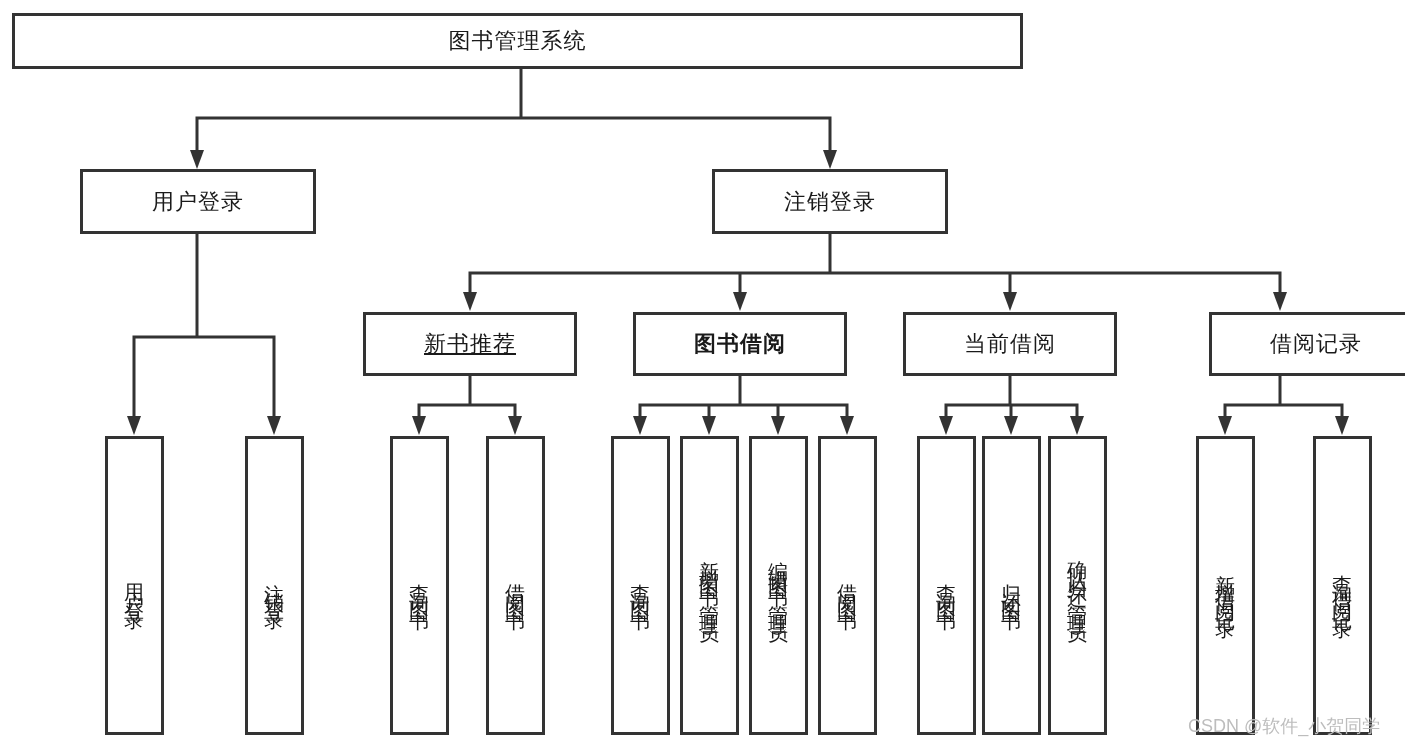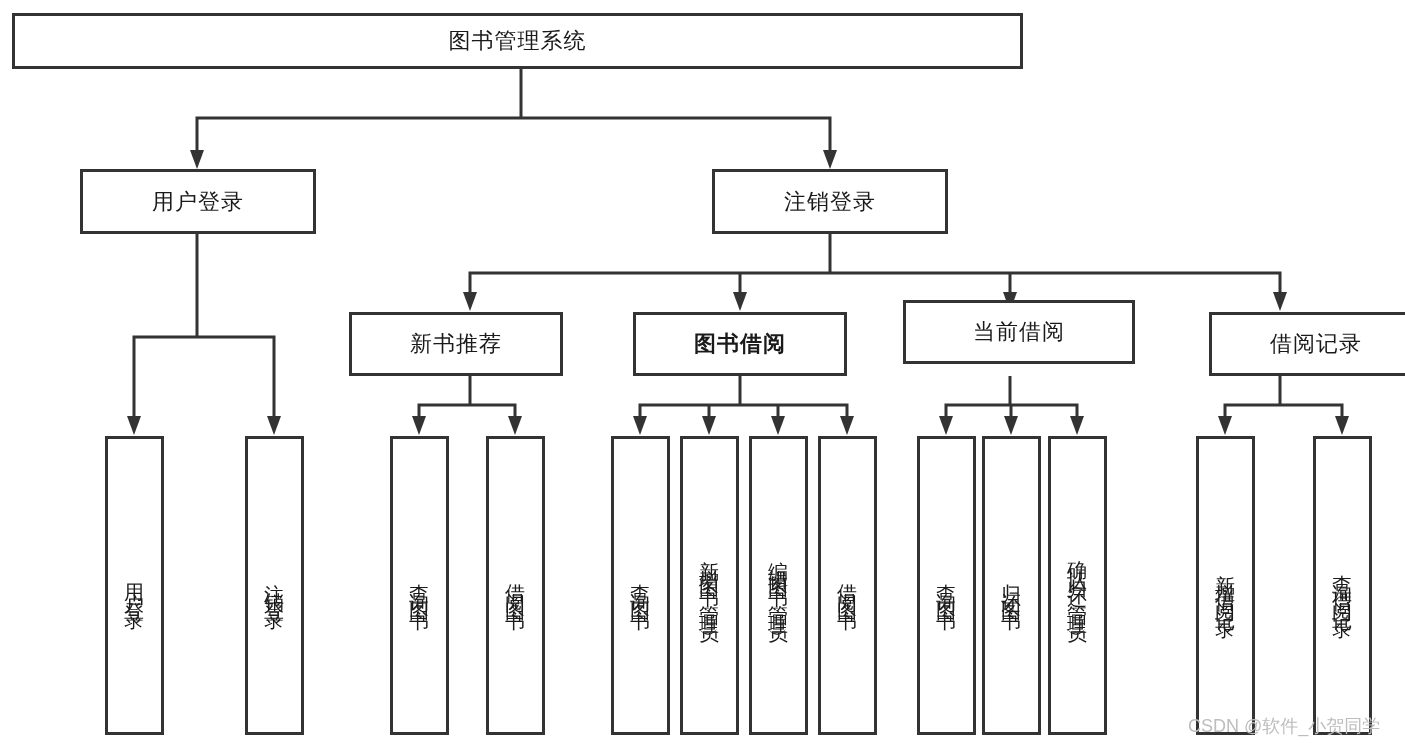--- a/index.html
+++ b/index.html
@@ -137,27 +137,27 @@
     <span>图书管理系统</span>
   </div>
 
   <div class="node" style="left:80px;top:169px;width:236px;height:65px;">
     <span>用户登录</span>
   </div>
   <div class="node" style="left:712px;top:169px;width:236px;height:65px;">
     <span>注销登录</span>
   </div>
 
-  <div class="node" style="left:349px;top:312px;width:214px;height:64px;">
+  <div class="node" style="left:363px;top:312px;width:214px;height:64px;text-decoration:underline;">
     <span>新书推荐</span>
   </div>
   <div class="node" style="left:633px;top:312px;width:214px;height:64px;font-weight:bold;">
     <span>图书借阅</span>
   </div>
-  <div class="node" style="left:903px;top:300px;width:232px;height:64px;">
+  <div class="node" style="left:903px;top:312px;width:214px;height:64px;">
     <span>当前借阅</span>
   </div>
   <div class="node" style="left:1209px;top:312px;width:214px;height:64px;">
     <span>借阅记录</span>
   </div>
 
   <div class="leaf" style="left:105px;">
     <span class="vtext">用户登录</span>
   </div>
   <div class="leaf" style="left:245px;">

